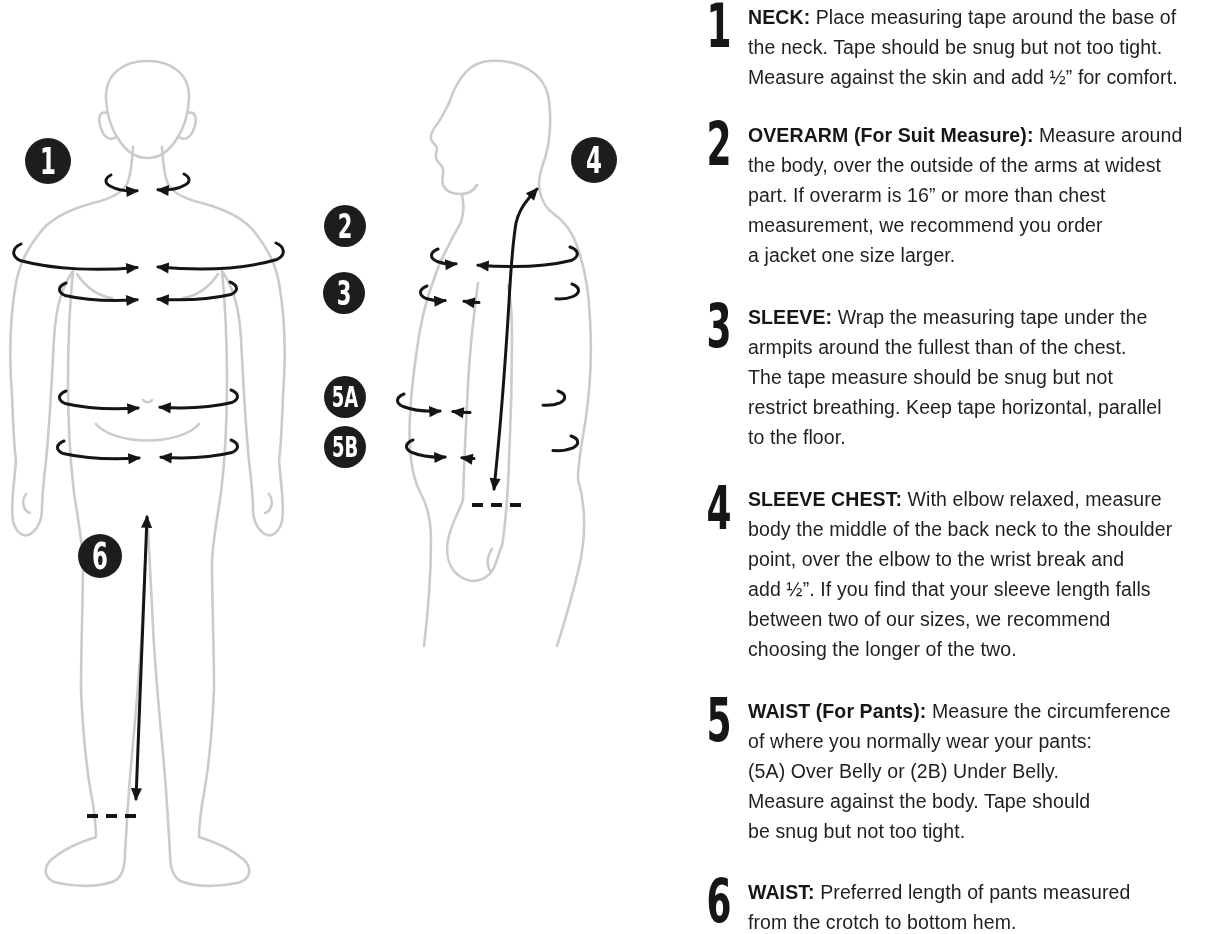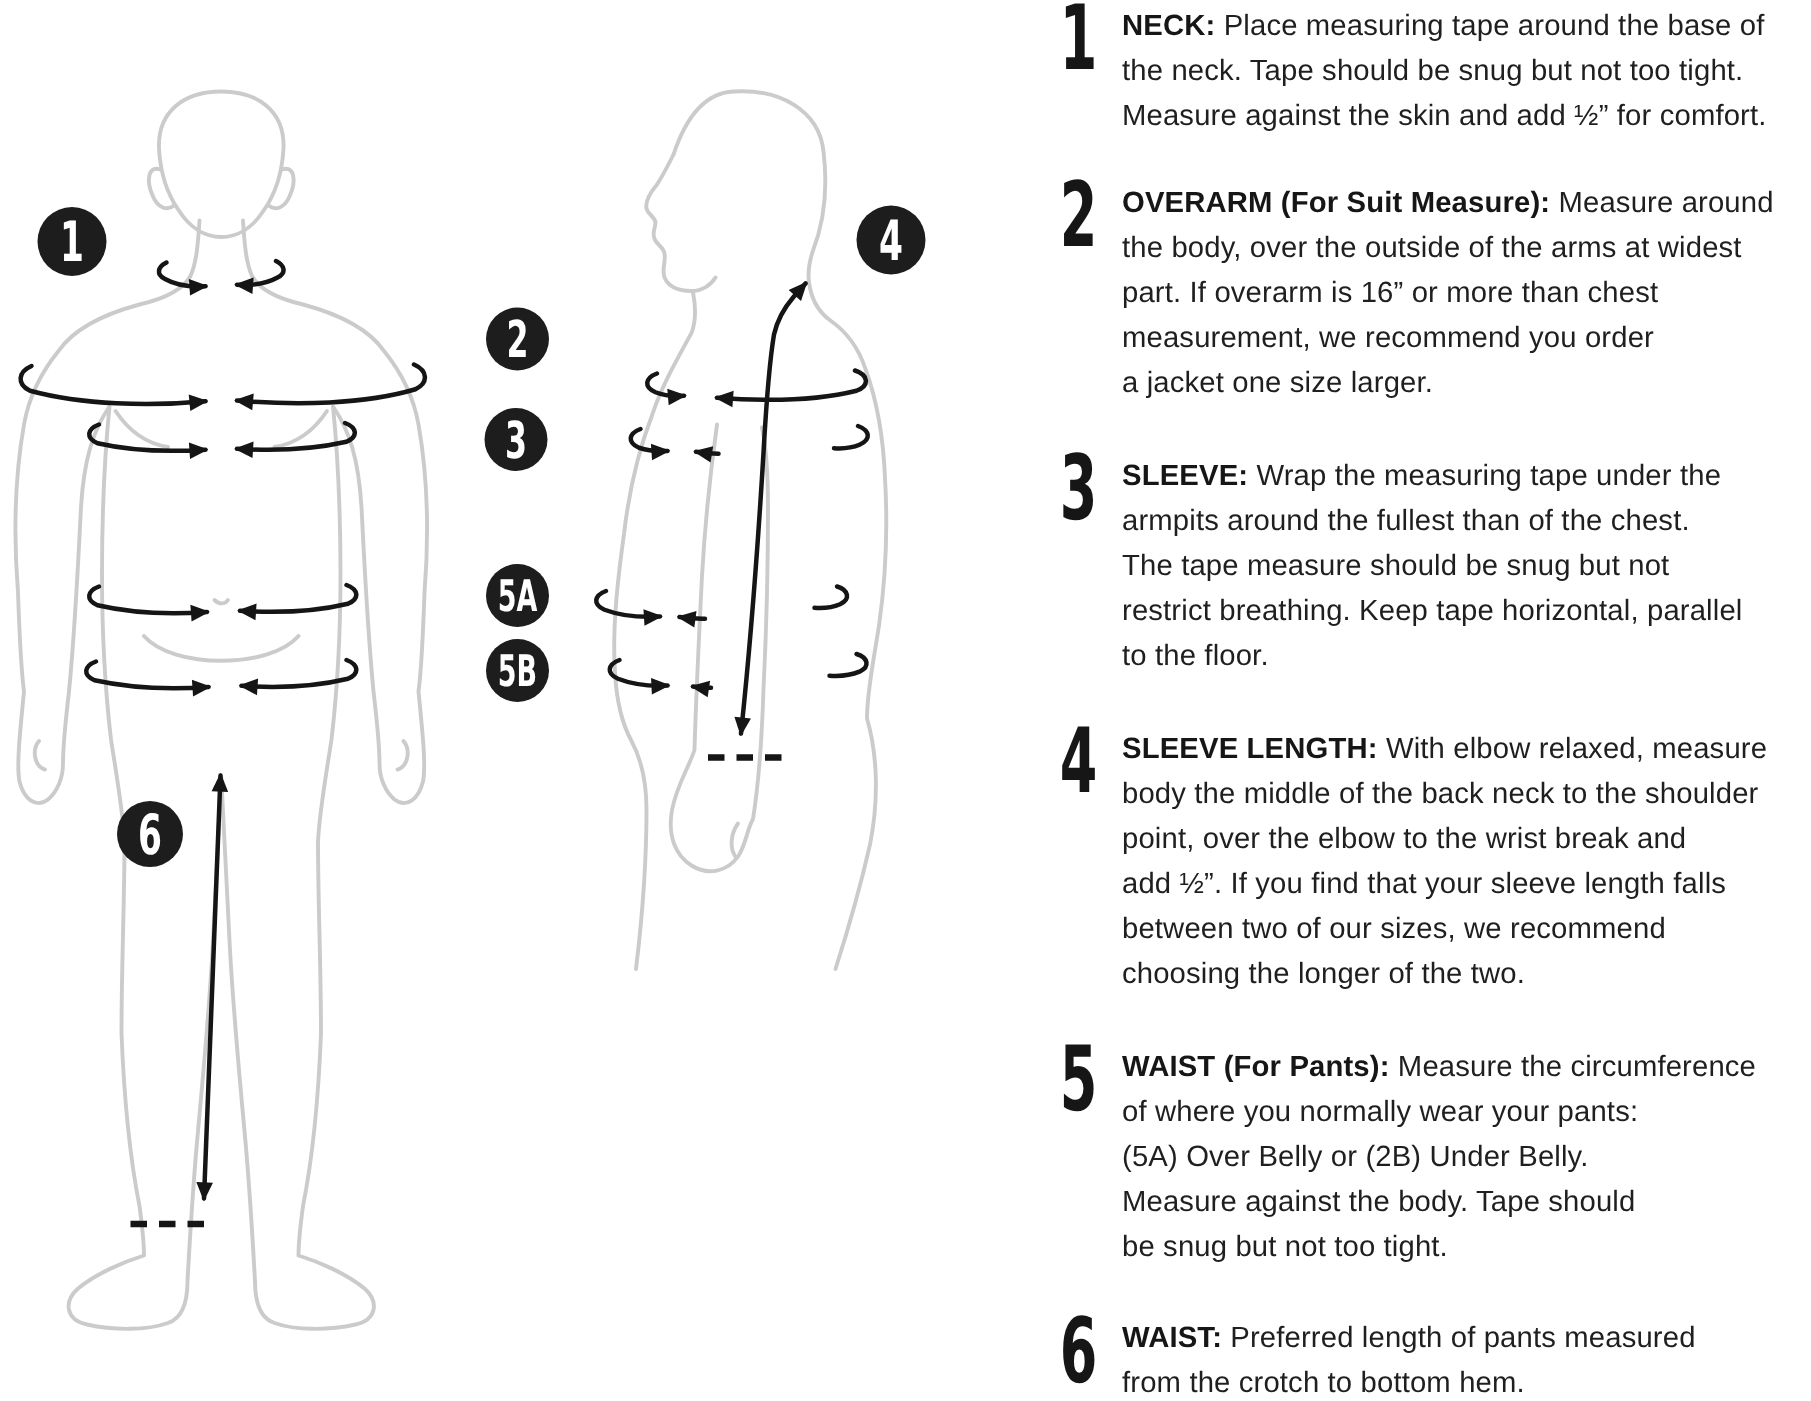--- a/index.html
+++ b/index.html
@@ -189,21 +189,21 @@
       <div class="num">3</div>
       <p><strong>SLEEVE:</strong><span> Wrap the measuring tape under the
 armpits around the fullest than of the chest.
 The tape measure should be snug but not
 restrict breathing. Keep tape horizontal, parallel
 to the floor.</span></p>
     </div>
 
     <div class="item" style="top:484px">
       <div class="num">4</div>
-      <p><strong>SLEEVE LENGTH:</strong><span> With elbow relaxed, measure
+      <p><strong>SLEEVE CHEST:</strong><span> With elbow relaxed, measure
 body the middle of the back neck to the shoulder
 point, over the elbow to the wrist break and
 add ½”. If you find that your sleeve length falls
 between two of our sizes, we recommend
 choosing the longer of the two.</span></p>
     </div>
 
     <div class="item" style="top:696px">
       <div class="num">5</div>
       <p><strong>WAIST (For Pants):</strong><span> Measure the circumference

